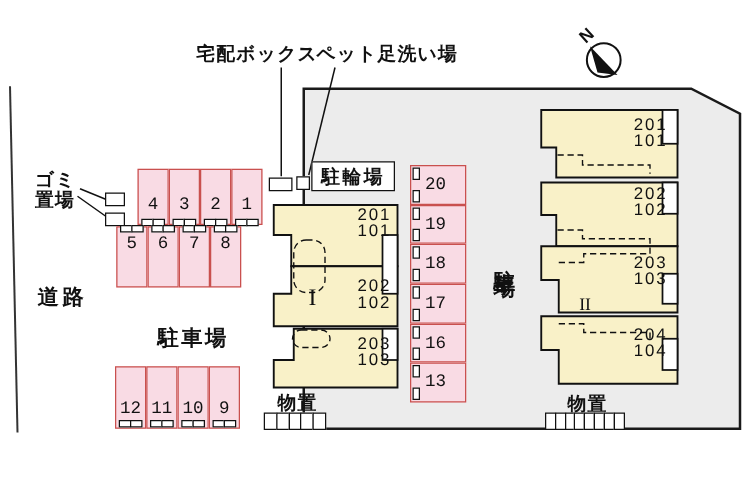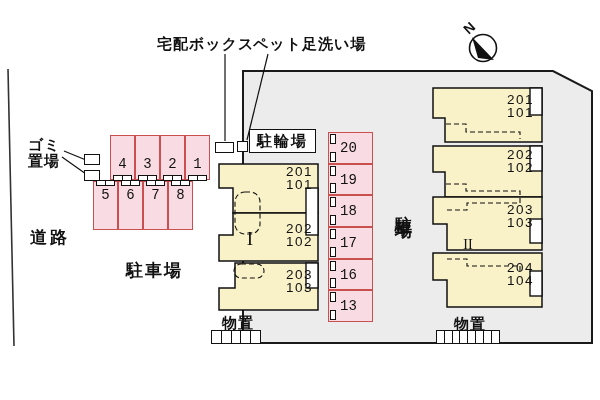--- a/index.html
+++ b/index.html
@@ -139,20 +139,42 @@
       <div class="stopH" style="left:2px;top:-2px;"></div>
       <div class="stopH" style="right:2px;top:-2px;"></div>
     </div>
     <div class="pspace">
       <div class="pnum" style="top:6px;">8</div>
       <div class="stopH" style="left:2px;top:-2px;"></div>
       <div class="stopH" style="right:2px;top:-2px;"></div>
     </div>
   </div>
 
+  <div class="prow" style="left:92px;top:293px;width:100px;height:50px;">
+    <div class="pspace">
+      <div class="pnum" style="bottom:8px;">12</div>
+      <div class="stopH" style="left:2px;bottom:0px;"></div>
+      <div class="stopH" style="right:2px;bottom:0px;"></div>
+    </div>
+    <div class="pspace">
+      <div class="pnum" style="bottom:8px;">11</div>
+      <div class="stopH" style="left:2px;bottom:0px;"></div>
+      <div class="stopH" style="right:2px;bottom:0px;"></div>
+    </div>
+    <div class="pspace">
+      <div class="pnum" style="bottom:8px;">10</div>
+      <div class="stopH" style="left:2px;bottom:0px;"></div>
+      <div class="stopH" style="right:2px;bottom:0px;"></div>
+    </div>
+    <div class="pspace">
+      <div class="pnum" style="bottom:8px;">9</div>
+      <div class="stopH" style="left:2px;bottom:0px;"></div>
+      <div class="stopH" style="right:2px;bottom:0px;"></div>
+    </div>
+  </div>
 
   <div class="pcol" style="left:328px;top:132px;width:45px;height:190px;">
     <div class="pspace">
       <div class="pnumv">20</div>
       <div class="stopV" style="left:1px;top:1px;"></div>
       <div class="stopV" style="left:1px;bottom:1px;"></div>
     </div>
     <div class="pspace">
       <div class="pnumv">19</div>
       <div class="stopV" style="left:1px;top:1px;"></div>

